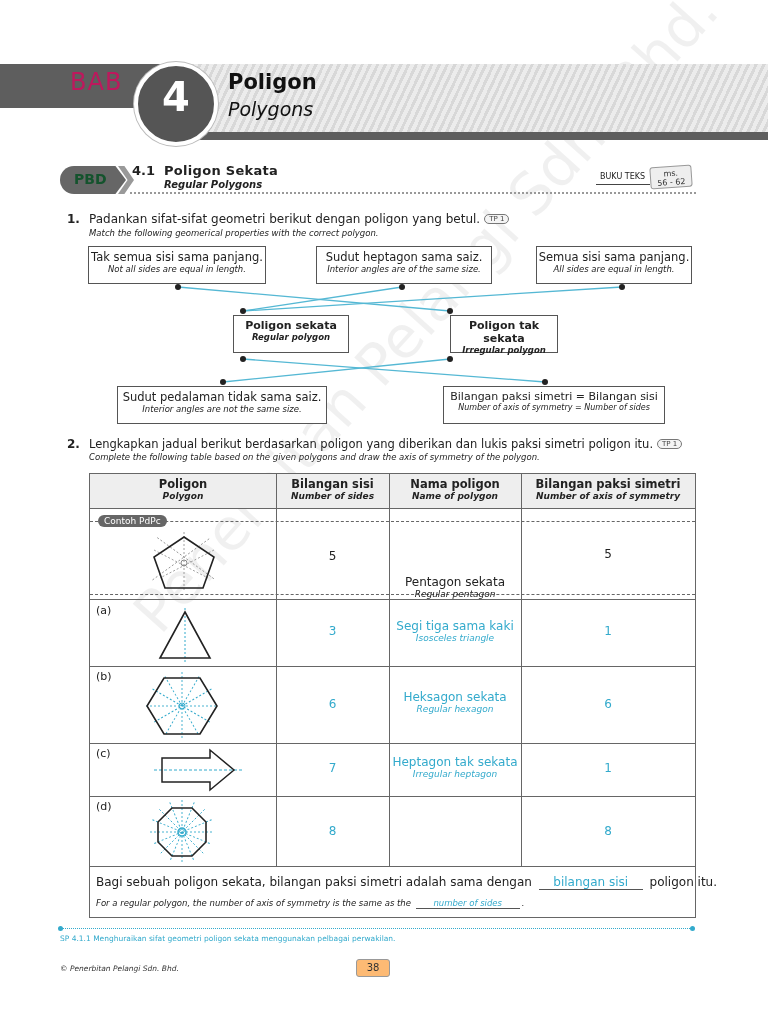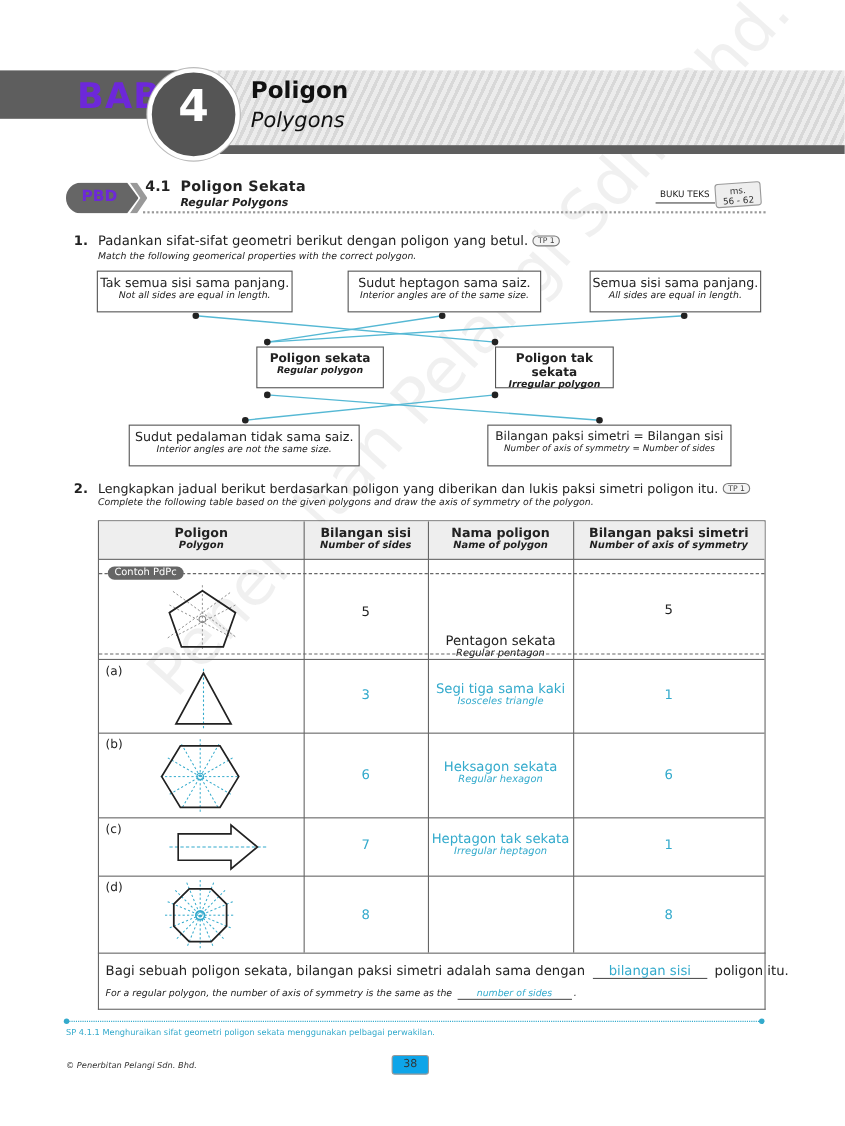--- a/index.html
+++ b/index.html
@@ -5,30 +5,30 @@
   * { box-sizing: border-box; margin: 0; padding: 0; }
   html, body { width: 768px; height: 1024px; background: #ffffff; overflow: hidden; }
   body { position: relative; font-family: "DejaVu Sans", "Liberation Sans", sans-serif; color: #222; }
 
   
   .banner { position: absolute; left: 0; top: 64px; width: 768px; height: 78px; }
   .banner-left { position: absolute; left: 0; top: 0; width: 190px; height: 44px; background: #5e5e5e; }
   .banner-stripe { position: absolute; left: 160px; top: 0; width: 608px; height: 70px;
     background: repeating-linear-gradient(115deg, #d8d8d8 0px, #d8d8d8 3px, #ececec 3px, #ececec 7px); }
   .banner-bottom { position: absolute; left: 200px; top: 68px; width: 568px; height: 8px; background: #5e5e5e; }
-  .bab { position: absolute; left: 70px; top: 4px; font-family: "DejaVu Sans", sans-serif; font-weight: bold; font-size: 32px; color: #6d28d9; letter-spacing: 1px; }
+  .bab { position: absolute; left: 70px; top: 4px; font-family: "DejaVu Sans", sans-serif; font-weight: normal; font-size: 24px; color: #be185d; letter-spacing: 1px; }
   .chapter-circle { position: absolute; left: 134px; top: -2px; width: 84px; height: 84px; border-radius: 50%; background: #555; border: 4px solid #fff; box-shadow: 0 0 0 1px #bbb; }
   .chapter-num { position: absolute; left: 0; top: 8px; width: 100%; text-align: center; font-weight: bold; font-size: 40px; color: #fff; }
   .title-ms { position: absolute; left: 228px; top: 6px; font-weight: bold; font-size: 21px; color: #111; }
   .title-en { position: absolute; left: 228px; top: 34px; font-style: italic; font-size: 19px; color: #111; }
 
   
   .pbd { position: absolute; left: 60px; top: 166px; width: 78px; height: 28px; }
   .pbd-shape { position: absolute; left: 0; top: 0; width: 66px; height: 28px; background: #666; border-radius: 14px 2px 2px 14px; clip-path: polygon(0 0, 84% 0, 100% 50%, 84% 100%, 0 100%); }
-  .pbd-label { position: absolute; left: 14px; top: 5px; font-weight: bold; font-size: 14px; color: #6d28d9; }
+  .pbd-label { position: absolute; left: 14px; top: 5px; font-weight: bold; font-size: 14px; color: #14532d; }
   .pbd-chev { position: absolute; left: 58px; top: 0; width: 16px; height: 28px; background: #999; clip-path: polygon(0 0, 40% 0, 100% 50%, 40% 100%, 0 100%, 60% 50%); }
   .sec-num { position: absolute; left: 132px; top: 163px; font-weight: bold; font-size: 13px; color: #222; }
   .sec-title { position: absolute; left: 164px; top: 163px; font-weight: bold; font-size: 13px; color: #222; letter-spacing: 0.3px; }
   .sec-sub { position: absolute; left: 164px; top: 179px; font-weight: bold; font-style: italic; font-size: 10px; color: #222; }
   .sec-dots { position: absolute; left: 130px; top: 192px; width: 566px; border-top: 2px dotted #999; }
   .buku { position: absolute; left: 600px; top: 172px; font-size: 8px; color: #222; }
   .buku-line { position: absolute; left: 596px; top: 184px; width: 54px; border-top: 1px solid #444; }
   .buku-card { position: absolute; left: 650px; top: 166px; width: 42px; height: 22px; background: #eee; border: 1px solid #999; border-radius: 3px; transform: rotate(-4deg); text-align: center; font-size: 8px; line-height: 9px; padding-top: 2px; color: #333; }
 
   
@@ -66,21 +66,21 @@
 
   .summary { position: absolute; left: 89px; top: 866px; width: 607px; height: 52px; border: 1px solid #666; border-top: none; }
   .sum-ms { position: absolute; left: 6px; top: 9px; font-size: 12px; color: #222; white-space: nowrap; }
   .sum-en { position: absolute; left: 6px; top: 32px; font-size: 8.5px; font-style: italic; color: #222; white-space: nowrap; }
   .blank { display: inline-block; border-bottom: 1px solid #555; text-align: center; color: #33aacc; font-style: normal; }
 
   .sp-dots { position: absolute; left: 60px; top: 928px; width: 634px; border-top: 1.5px dotted #33aacc; }
   .sp-dot { position: absolute; width: 5px; height: 5px; border-radius: 50%; background: #33aacc; top: 926px; }
   .sp { position: absolute; left: 60px; top: 934px; font-size: 7.5px; color: #33aacc; }
   .copy { position: absolute; left: 60px; top: 964px; font-size: 7.5px; font-style: italic; color: #333; }
-  .page-no { position: absolute; left: 356px; top: 959px; width: 34px; height: 18px; border: 1px solid #999; background: #0ea5e9; border-radius: 3px; text-align: center; font-size: 10px; line-height: 16px; color: #333; }
+  .page-no { position: absolute; left: 356px; top: 959px; width: 34px; height: 18px; border: 1px solid #999; background: #fdba74; border-radius: 3px; text-align: center; font-size: 10px; line-height: 16px; color: #333; }
   .watermark { position: absolute; left: 120px; top: 600px; font-size: 58px; color: rgba(0,0,0,0.06); transform: rotate(-48deg); transform-origin: left top; white-space: nowrap; pointer-events: none; font-family: "DejaVu Sans", sans-serif; }
 </style>
 </head>
 <body>
 
 <div class="watermark">Penerbitan Pelangi Sdn. Bhd.</div>
 
 <div class="banner">
   <div class="banner-stripe"></div>
   <div class="banner-left"></div>

